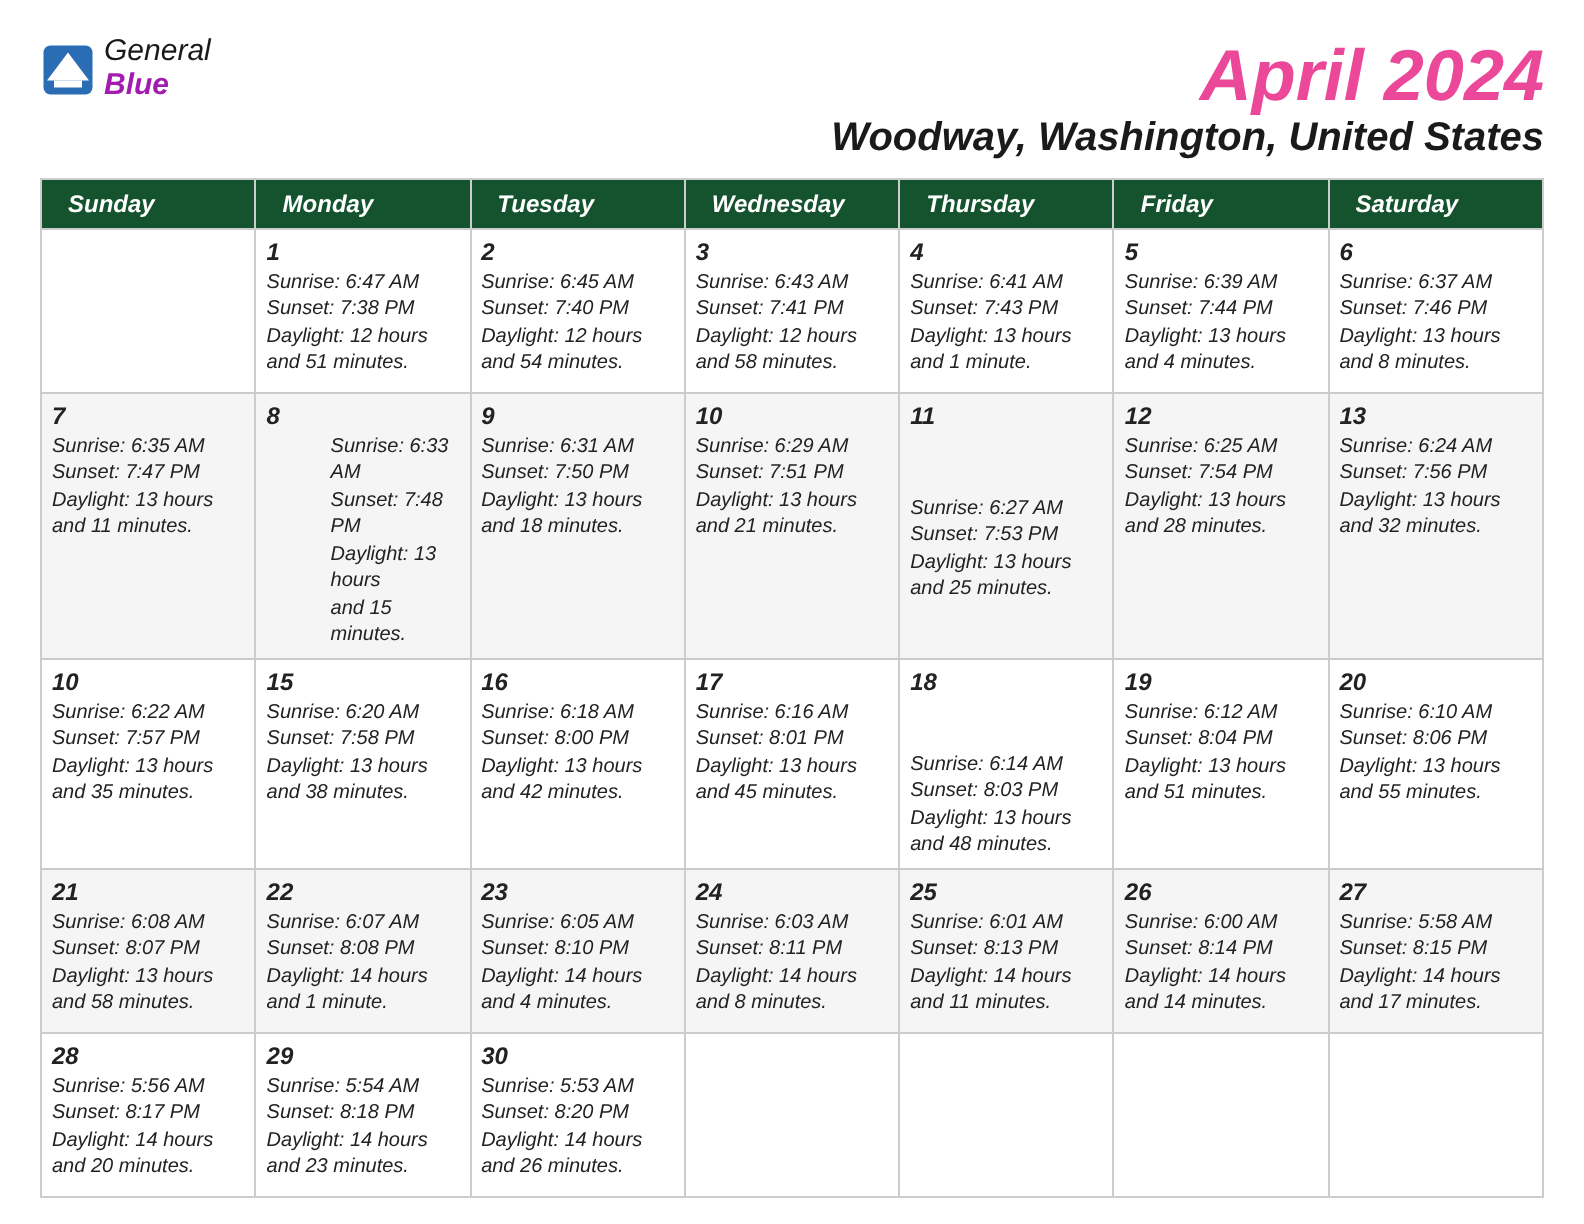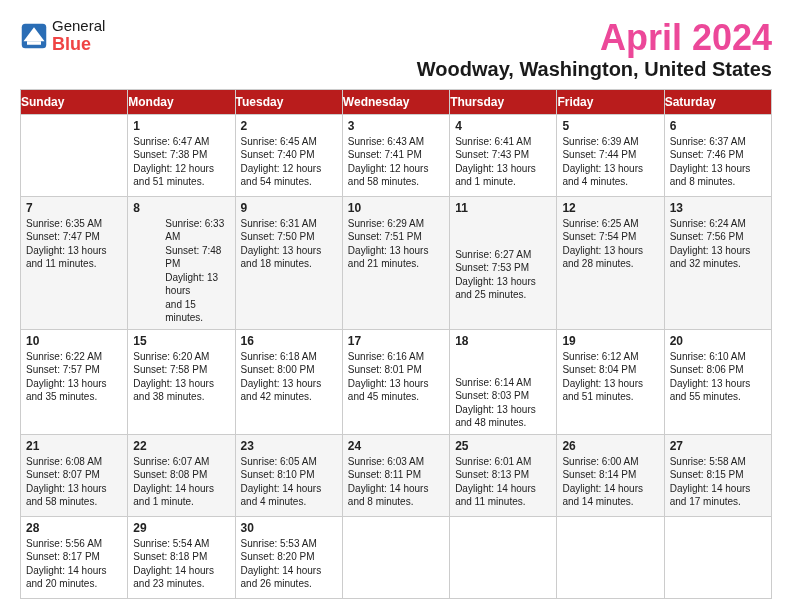--- a/index.html
+++ b/index.html
@@ -6,20 +6,21 @@
     body {
       font-family: Arial, sans-serif;
       background: #fff;
       width: 792px;
       height: 612px;
       overflow: hidden;
     }
     .container {
       width: 792px;
       padding: 18px 20px 10px 20px;
+      font-style: italic;
     }
     .header {
       display: flex;
       justify-content: space-between;
       align-items: flex-start;
       margin-bottom: 8px;
     }
     .logo {
       display: flex;
       align-items: center;
@@ -28,22 +29,22 @@
       display: flex;
       flex-direction: column;
       line-height: 1.1;
     }
     .logo-general {
       font-size: 15px;
       color: #1a1a1a;
       font-weight: normal;
     }
     .logo-blue {
-      font-size: 18px;
-      color: #ef4444;
+      font-size: 15px;
+      color: #a21caf;
       font-weight: bold;
     }
     .logo-icon {
       width: 28px;
       height: 28px;
       margin-right: 4px;
     }
     .title-section {
       text-align: right;
     }
@@ -57,25 +58,25 @@
       font-size: 20px;
       color: #1a1a1a;
       font-weight: bold;
     }
     table {
       width: 100%;
       border-collapse: collapse;
       table-layout: fixed;
     }
     thead tr th {
-      background-color: #b91c1c;
+      background-color: #14532d;
       color: #fff;
       font-size: 12px;
       font-weight: bold;
-      padding: 5px 0;
+      padding: 5px 13px;
       text-align: left;
       border: 1px solid #ccc;
     }
     tbody tr td {
       border: 1px solid #ccc;
       padding: 4px 5px;
       vertical-align: top;
       font-size: 10px;
       color: #222;
       height: 82px;

